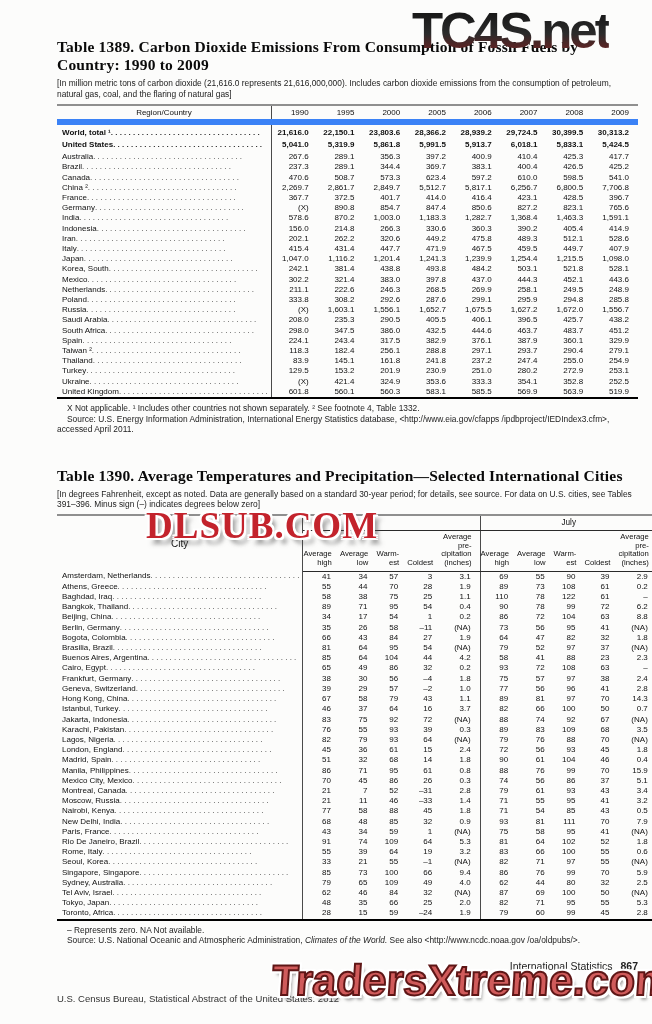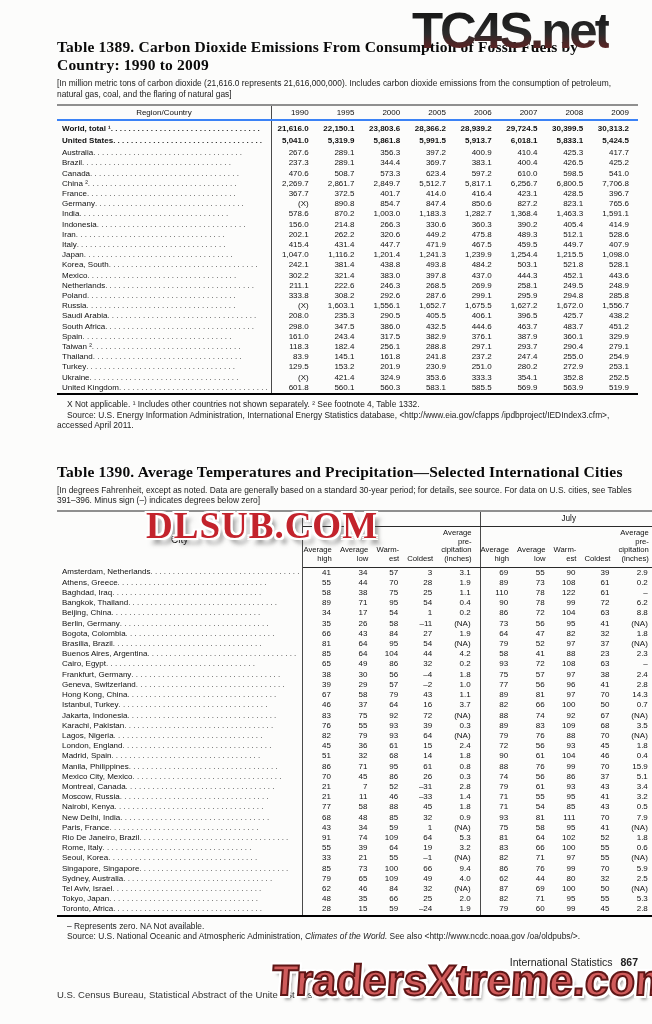--- a/index.html
+++ b/index.html
@@ -11,21 +11,21 @@
   
   .tbl-title{font-family:"Liberation Serif",serif;font-weight:bold;font-size:15.5px;line-height:1.17;
              letter-spacing:.2px;color:#0a0a0a;}
   .t1389-title{margin-top:38px;}
   .t1390-title{margin-top:32px;}
   .bracket-note{font-size:8.4px;line-height:1.22;color:#1c1c1c;margin-top:4px;}
 
   
   table{border-collapse:collapse;width:100%;margin-top:5px;font-size:8px;color:#111;}
   thead th{font-weight:normal;}
-  .t1389 thead tr{border-top:2.5px solid #8f8f8f;border-bottom:2px solid #3b82f6;margin-top:20px;}
+  .t1389 thead tr{border-top:2.5px solid #8f8f8f;border-bottom:6px solid #3b82f6;margin-top:20px;}
   .t1389 thead th{padding:2.5px 9px 2px 0;text-align:right;white-space:nowrap;}
   .t1389 thead th.hlbl{text-align:center;padding:2.5px 2px 2px 2px;border-right:1px solid #4a4a4a;}
   td.num{text-align:right;padding:0 9px 0 0;white-space:nowrap;line-height:10.2px;}
   td.lbl{border-right:1px solid #4a4a4a;padding:0 3px 0 5px;line-height:10.2px;}
   .lblflex{display:flex;align-items:flex-end;}
   .nm{white-space:nowrap;}
   .leader{flex:1;overflow:hidden;white-space:nowrap;color:#2a2a2a;}
   .leader::before{content:" . . . . . . . . . . . . . . . . . . . . . . . . . . . . . . . . . .";}
   tr.b{font-weight:bold;}
   .t1389 tbody tr:nth-child(1) td{padding-top:2.5px;padding-bottom:2px;}
@@ -415,21 +415,21 @@
             <td class="num">483.7</td>
             <td class="num">451.2</td>
           </tr>
           <tr>
             <td class="lbl">
               <span class="lblflex">
                 <span class="nm">Spain</span>
                 <span class="leader"></span>
               </span>
             </td>
-            <td class="num">161.0</td>
+            <td class="num">224.1</td>
             <td class="num">243.4</td>
             <td class="num">317.5</td>
             <td class="num">382.9</td>
             <td class="num">376.1</td>
             <td class="num">387.9</td>
             <td class="num">360.1</td>
             <td class="num">329.9</td>
           </tr>
           <tr>
             <td class="lbl">

